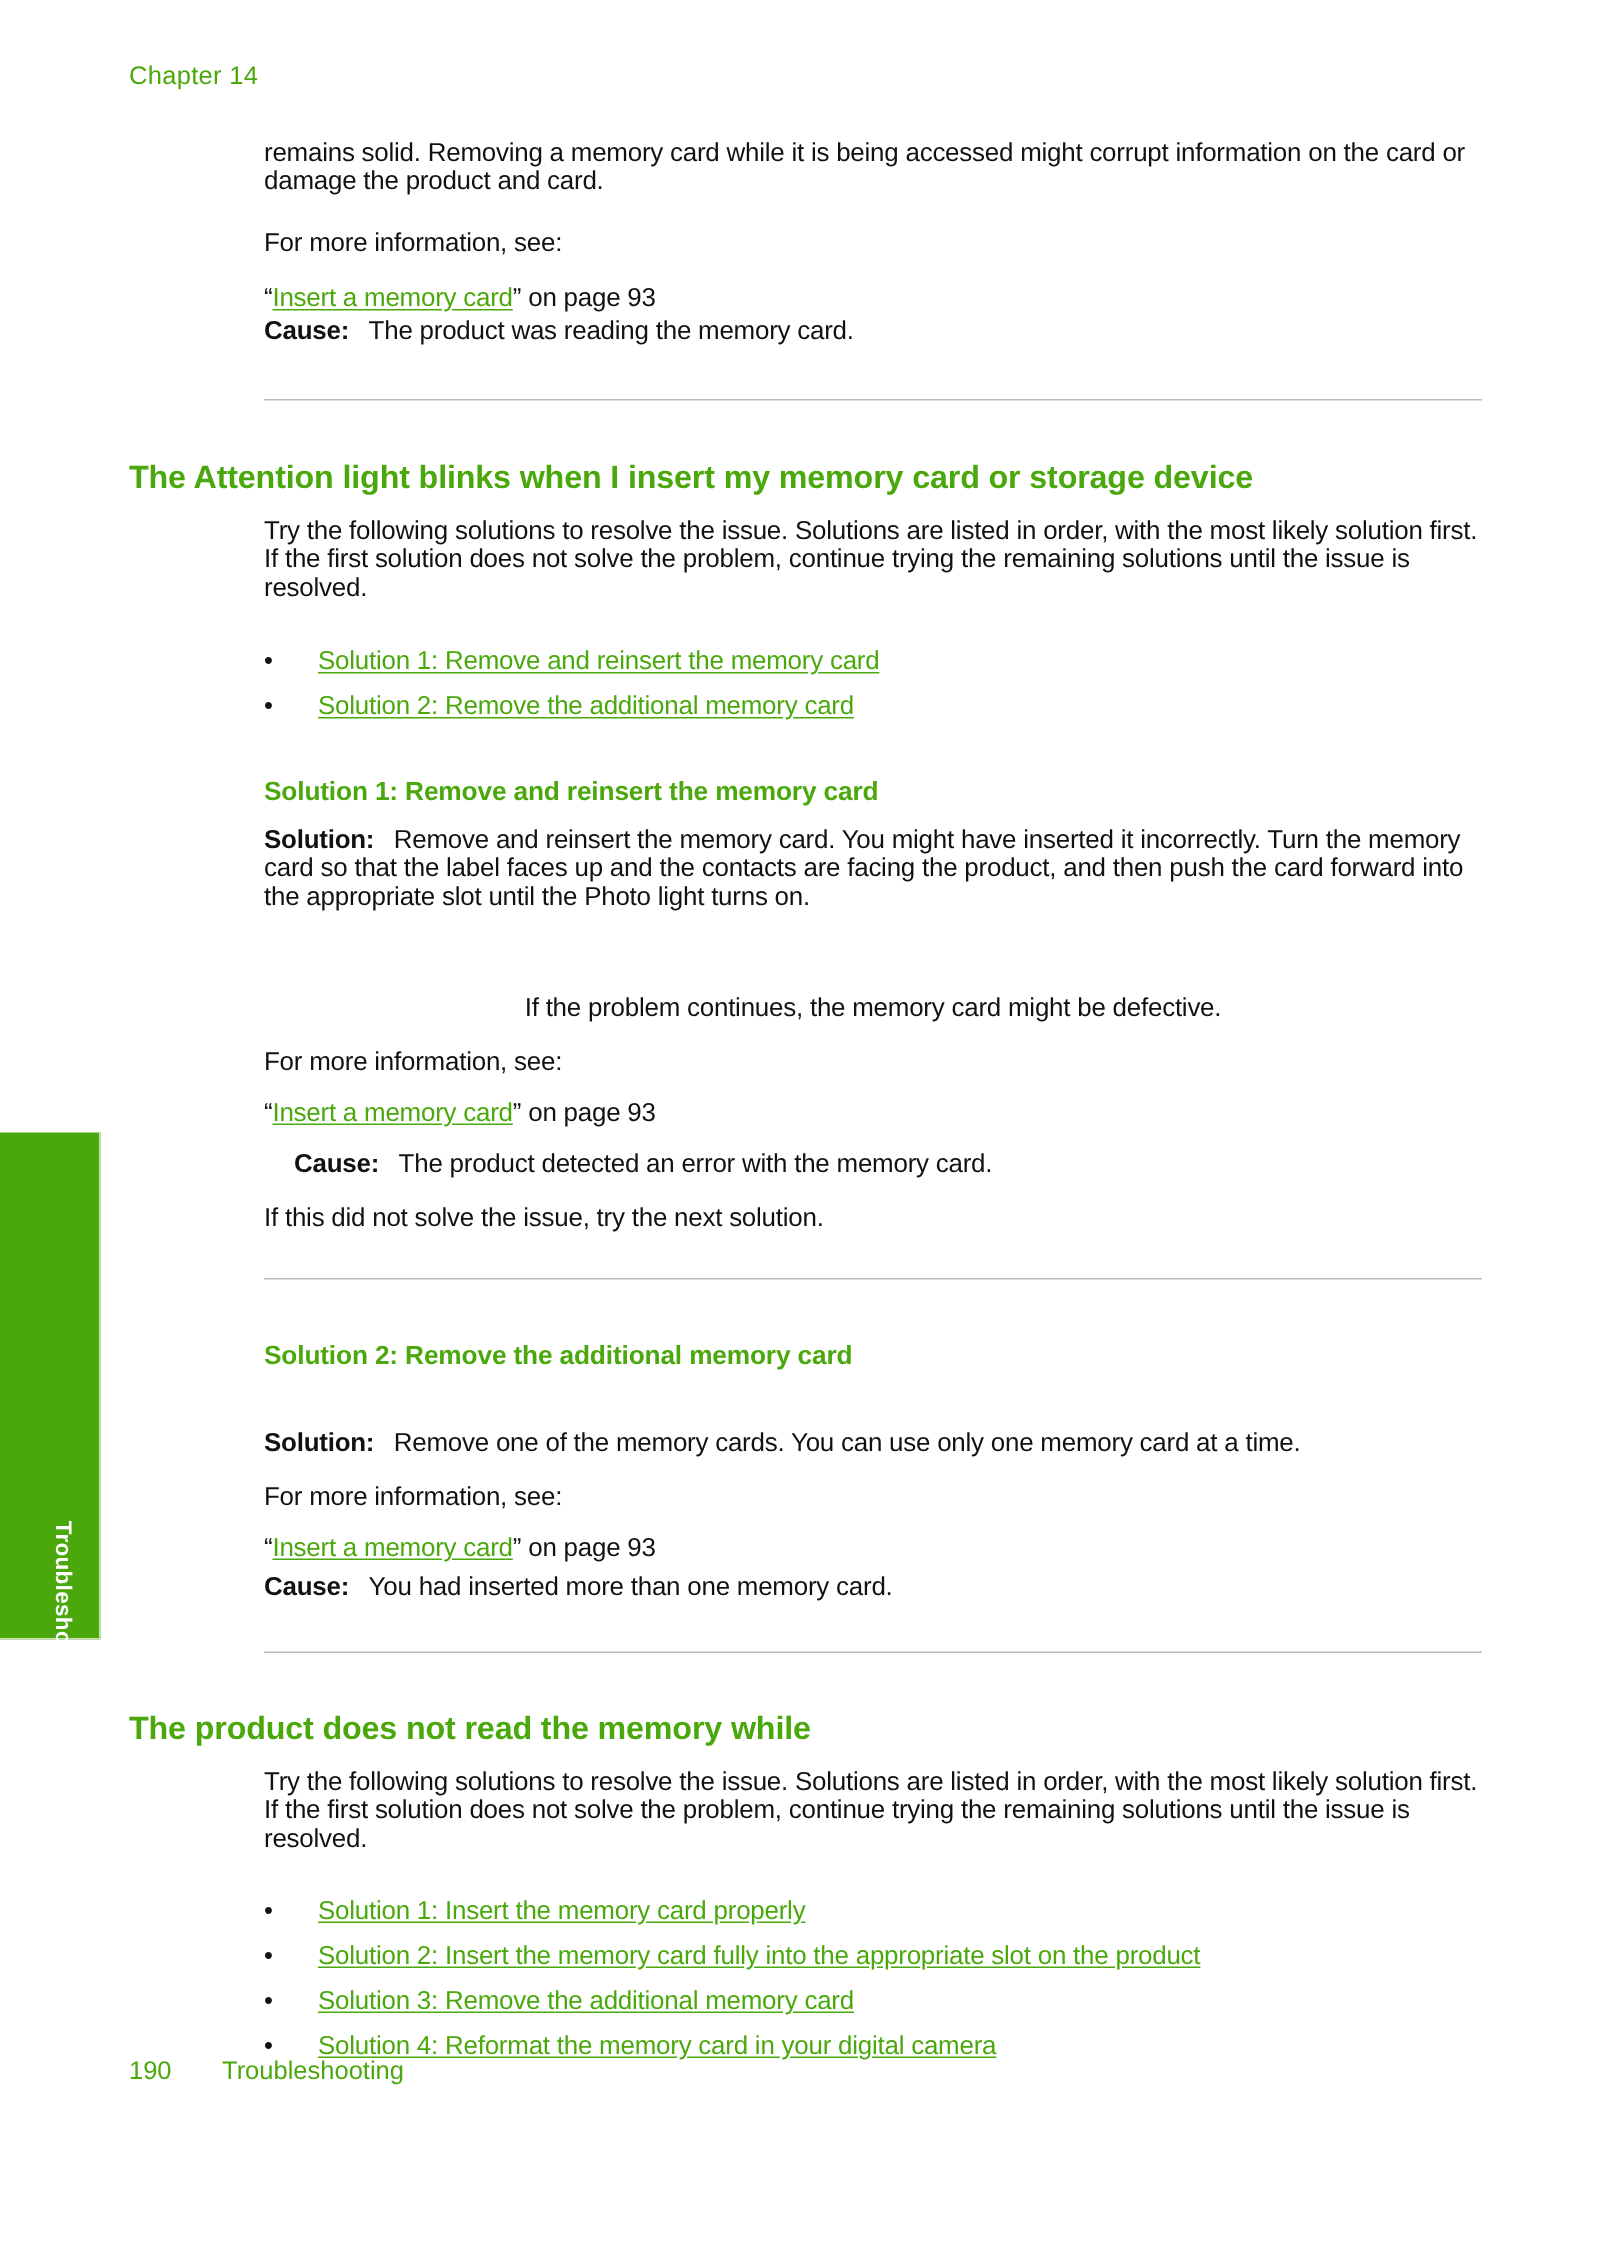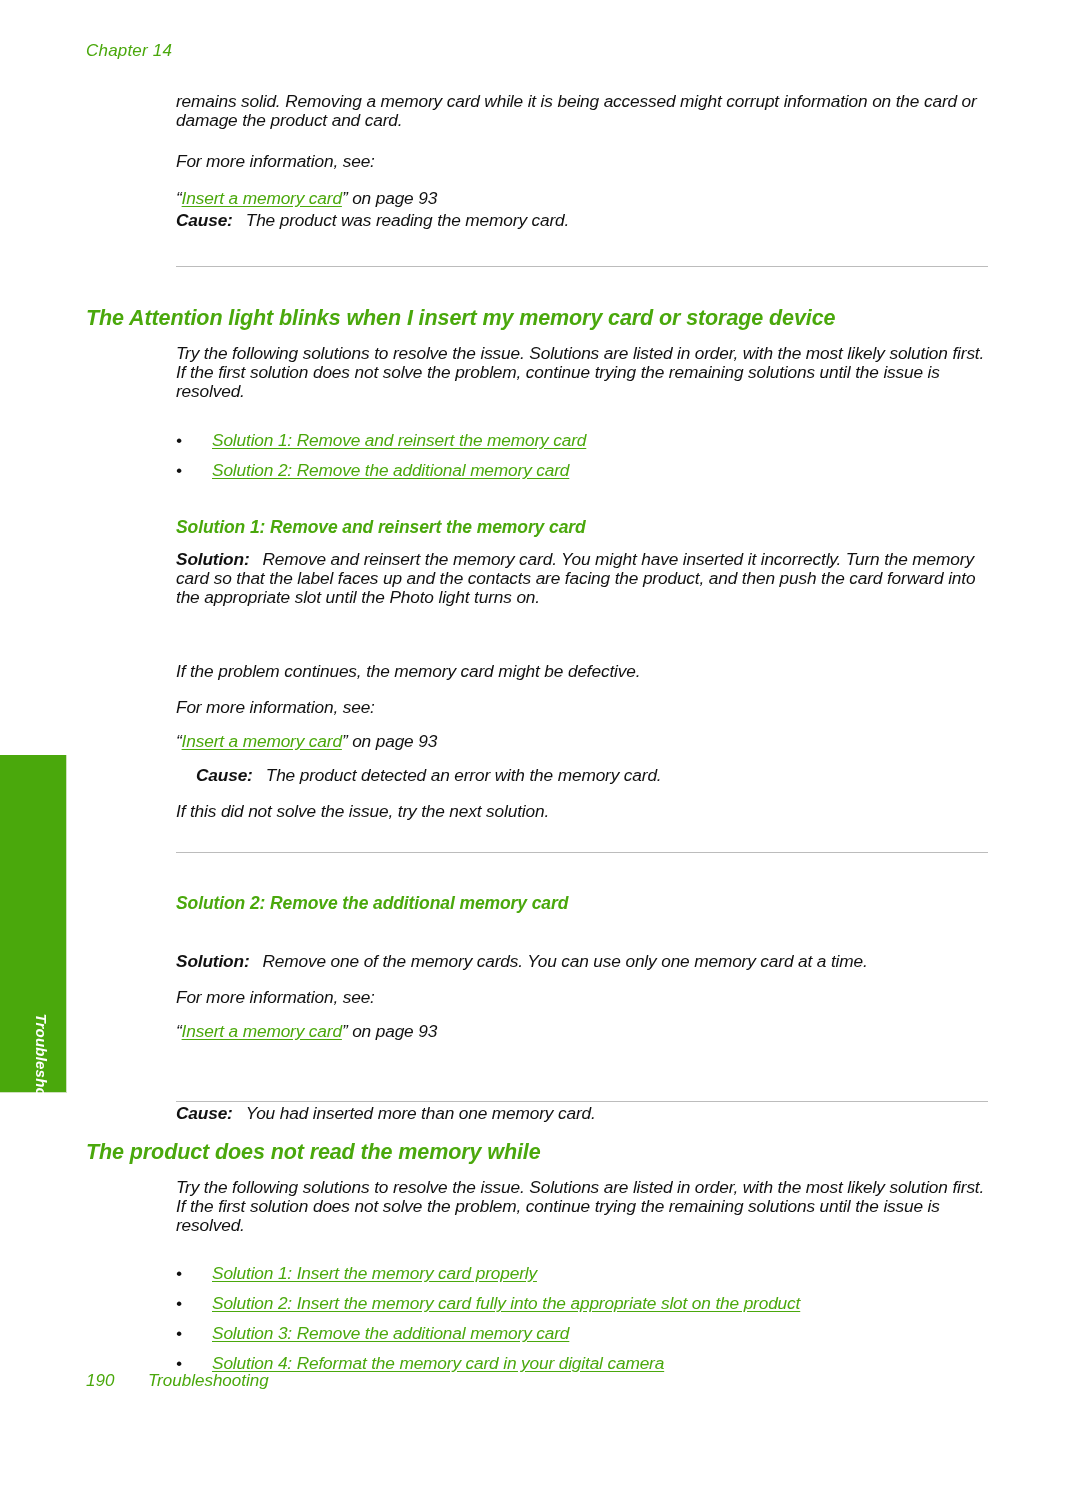--- a/index.html
+++ b/index.html
@@ -11,21 +11,20 @@
     font-family: "Liberation Sans", sans-serif;
     color: #000000;
   }
   .page {
     position: relative;
     width: 1080px;
     height: 1495px;
     background: #ffffff;
     overflow: hidden;
     box-sizing: border-box;
-    font-style: italic;
   }
 
   
   .chapter-header {
     position: absolute;
     left: 86px;
     top: 41px;
     font-size: 17px;
     color: #4aa80c;
     letter-spacing: 0.2px;
@@ -180,21 +179,21 @@
       <span class="dot">•</span>
       <span class="btext"><a class="link" href="#">Solution 2: Remove the additional memory card</a></span>
     </div>
 
     <div class="h2" style="top:517px;">Solution 1: Remove and reinsert the memory card</div>
 
     <div class="para" style="top:550px;">
       <b>Solution:</b><span class="gap"></span><span>Remove and reinsert the memory card. You might have inserted it incorrectly. Turn the memory card so that the label faces up and the contacts are facing the product, and then push the card forward into the appropriate slot until the Photo light turns on.</span>
     </div>
 
-    <div class="para" style="top:662px;">If the problem continues, the memory card might be defective.</div>
+    <div class="para" style="top:662px;text-align:center;">If the problem continues, the memory card might be defective.</div>
 
     <div class="para" style="top:698px;">For more information, see:</div>
 
     <div class="para" style="top:732px;">
       <span>“</span><a class="link" href="#">Insert a memory card</a><span>” on page 93</span>
     </div>
 
     <div class="para" style="top:766px;margin-left:20px;">
       <b>Cause:</b><span class="gap"></span><span>The product detected an error with the memory card.</span>
     </div>
@@ -208,21 +207,21 @@
     <div class="para" style="top:952px;">
       <b>Solution:</b><span class="gap"></span><span>Remove one of the memory cards. You can use only one memory card at a time.</span>
     </div>
 
     <div class="para" style="top:988px;">For more information, see:</div>
 
     <div class="para" style="top:1022px;">
       <span>“</span><a class="link" href="#">Insert a memory card</a><span>” on page 93</span>
     </div>
 
-    <div class="para" style="top:1104px;">
+    <div class="para" style="top:1048px;">
       <b>Cause:</b><span class="gap"></span><span>You had inserted more than one memory card.</span>
     </div>
 
     <div class="rule" style="top:1101px;"></div>
 
     <div class="h1" style="top:1140px;">The product does not read the memory while</div>
 
     <div class="para" style="top:1178px;">Try the following solutions to resolve the issue. Solutions are listed in order, with the most likely solution first. If the first solution does not solve the problem, continue trying the remaining solutions until the issue is resolved.</div>
 
     <div class="bullet" style="top:1261px;">

